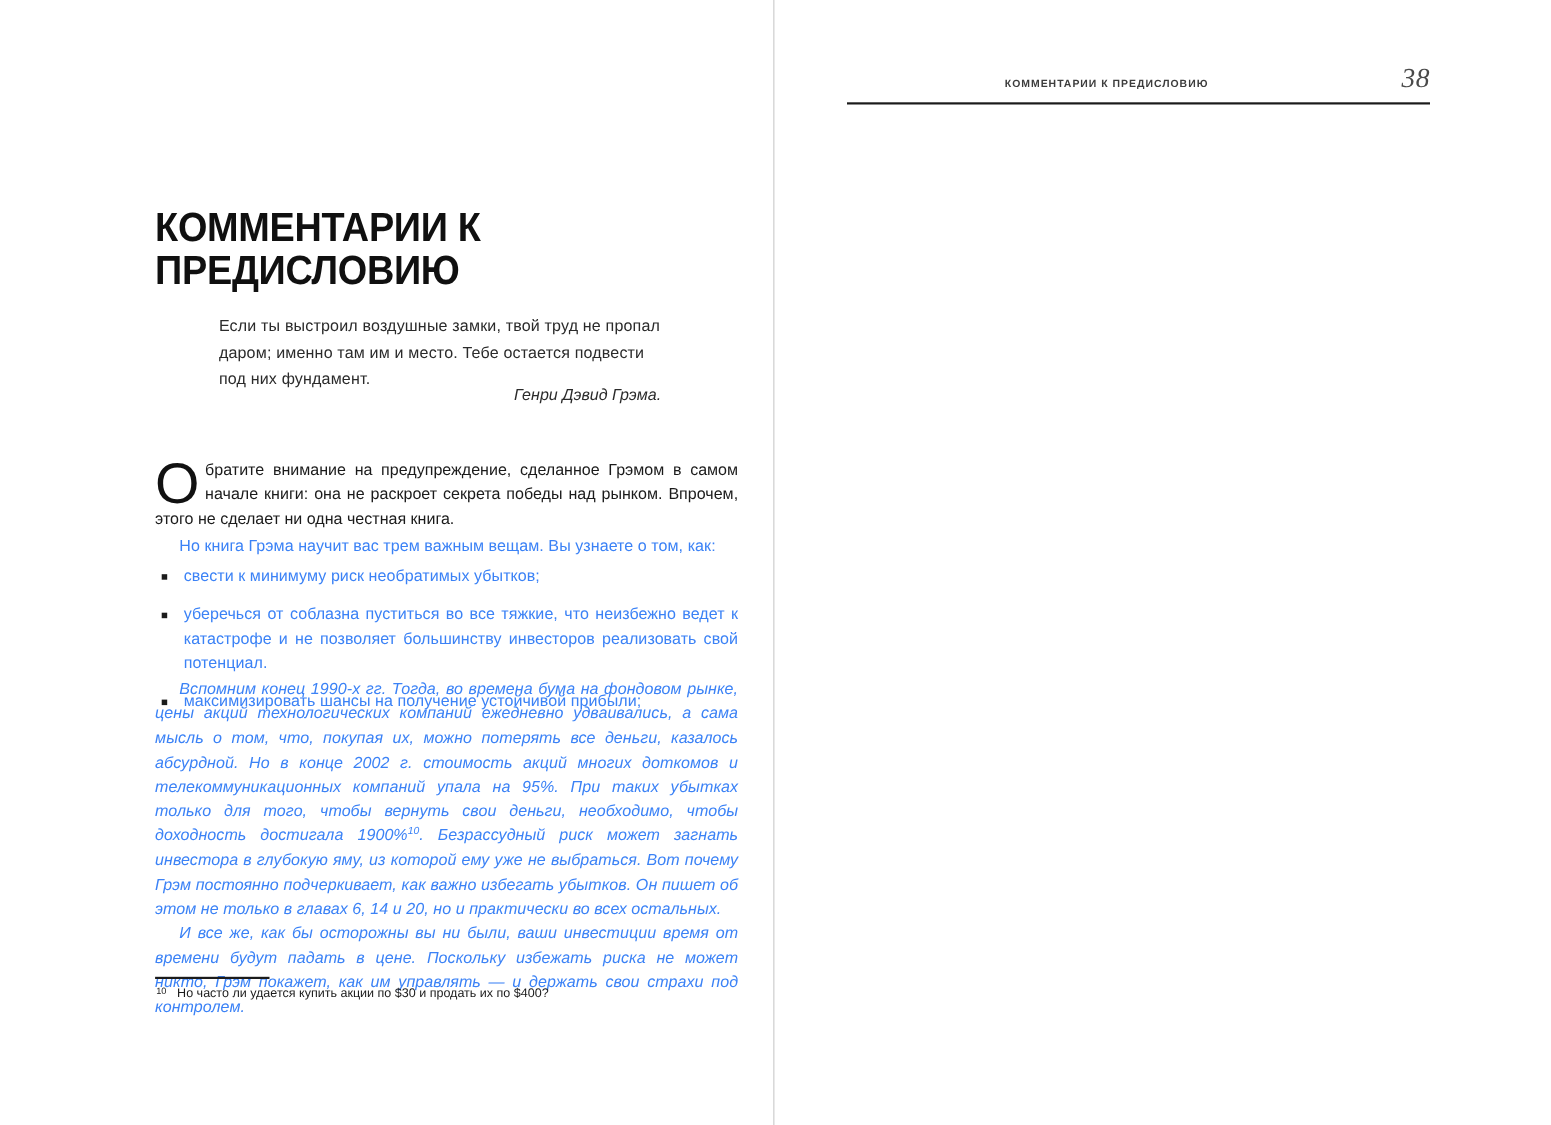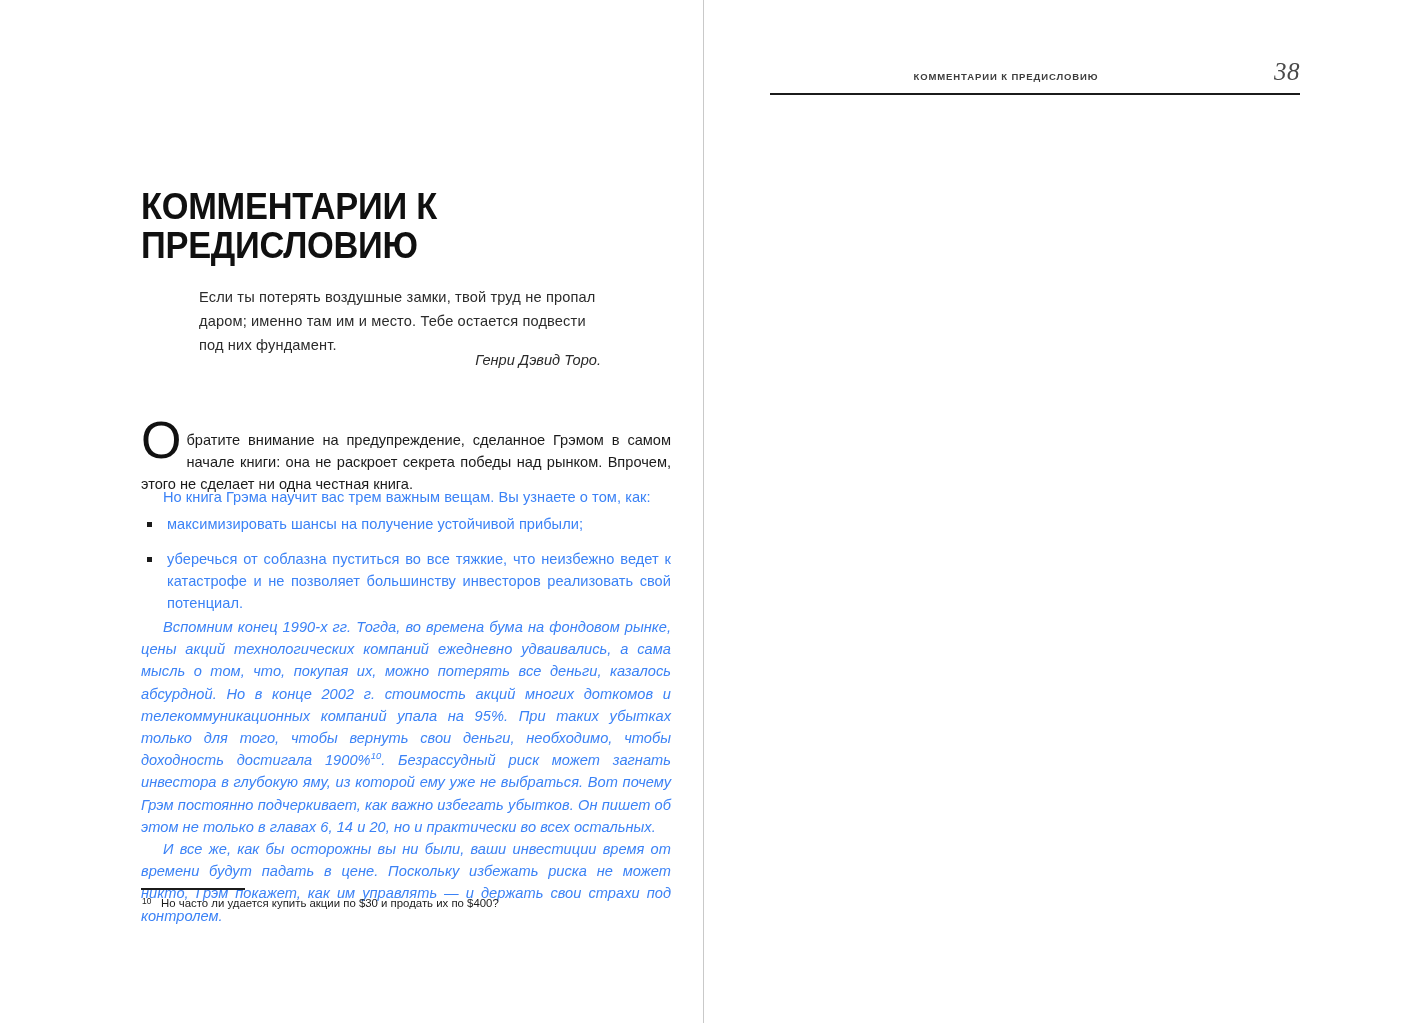--- a/index.html
+++ b/index.html
@@ -154,21 +154,20 @@
     font-weight: 400;
     margin: 0px 5px -4px 0px;
     color: #111111;
     font-family: "Liberation Sans", sans-serif;
   }
   .dropcap-text {
     font-size: 14.6px;
     line-height: 22.2px;
     text-align: justify;
     color: #1b1b1b;
-    margin-top: 12px;
   }
 
   
   ul.bullets {
     margin: 0;
     padding: 0;
     list-style: none;
   }
   ul.bullets li {
     position: relative;
@@ -224,44 +223,48 @@
 </style>
 </head>
 <body>
 
 <div class="spread">
 
   <div class="page page-left">
 
     <h1 class="chapter-title">КОММЕНТАРИИ К ПРЕДИСЛОВИЮ</h1>
 
-    <div class="epigraph">Если ты потерять воздушные замки, твой труд не пропал даром; именно там им и место. Тебе остается подвести под них фундамент.</div>
+    <div class="epigraph">Если ты выстроил воздушные замки, твой труд не пропал даром; именно там им и место. Тебе остается подвести под них фундамент.</div>
 
     <div class="epigraph-attr">
-      <div>Генри Дэвид Торо.</div>
+      <div>Генри Дэвид Грэма.</div>
     </div>
 
     <div class="dropcap-block">
       <span class="dropcap">О</span>
       <div class="dropcap-text">братите внимание на предупреждение, сделанное Грэмом в самом начале книги: она не раскроет секрета победы над рынком. Впрочем, этого не сделает ни одна честная книга.</div>
     </div>
 
     <div class="col col-left" style="top: 486px;">
       <p class="para">Но книга Грэма научит вас трем важным вещам. Вы узнаете о том, как:</p>
     </div>
 
     <div class="col col-left" style="top: 513px;">
       <ul class="bullets">
         <li>
           <span class="sq"></span>
-          <span>максимизировать шансы на получение устойчивой прибыли;</span>
+          <span>свести к минимуму риск необратимых убытков;</span>
         </li>
         <li>
           <span class="sq"></span>
           <span>уберечься от соблазна пуститься во все тяжкие, что неизбежно ведет к катастрофе и не позволяет большинству инвесторов реализовать свой потенциал.</span>
+        </li>
+        <li>
+          <span class="sq"></span>
+          <span>максимизировать шансы на получение устойчивой прибыли;</span>
         </li>
       </ul>
     </div>
 
     <div class="col col-left" style="top: 616px; font-style: italic;">
       <p class="para"><span>Вспомним конец 1990-х гг. Тогда, во времена бума на фондовом рынке, цены акций технологических компаний ежедневно удваивались, а сама мысль о том, что, покупая их, можно потерять все деньги, казалось абсурдной. Но в конце 2002 г. стоимость акций многих доткомов и телекоммуникационных компаний упала на 95%. При таких убытках только для того, чтобы вернуть свои деньги, необходимо, чтобы доходность достигала 1900%</span><sup class="fnref">10</sup><span>. Безрассудный риск может загнать инвестора в глубокую яму, из которой ему уже не выбраться. Вот почему Грэм постоянно подчеркивает, как важно избегать убытков. Он пишет об этом не только в главах 6, 14 и 20, но и практически во всех остальных.</span></p>
       <p class="para">И все же, как бы осторожны вы ни были, ваши инвестиции время от времени будут падать в цене. Поскольку избежать риска не может никто, Грэм покажет, как им управлять — и держать свои страхи под контролем.</p>
     </div>
 
     <div class="fn-rule" style="left: 141px; top: 888px;"></div>

